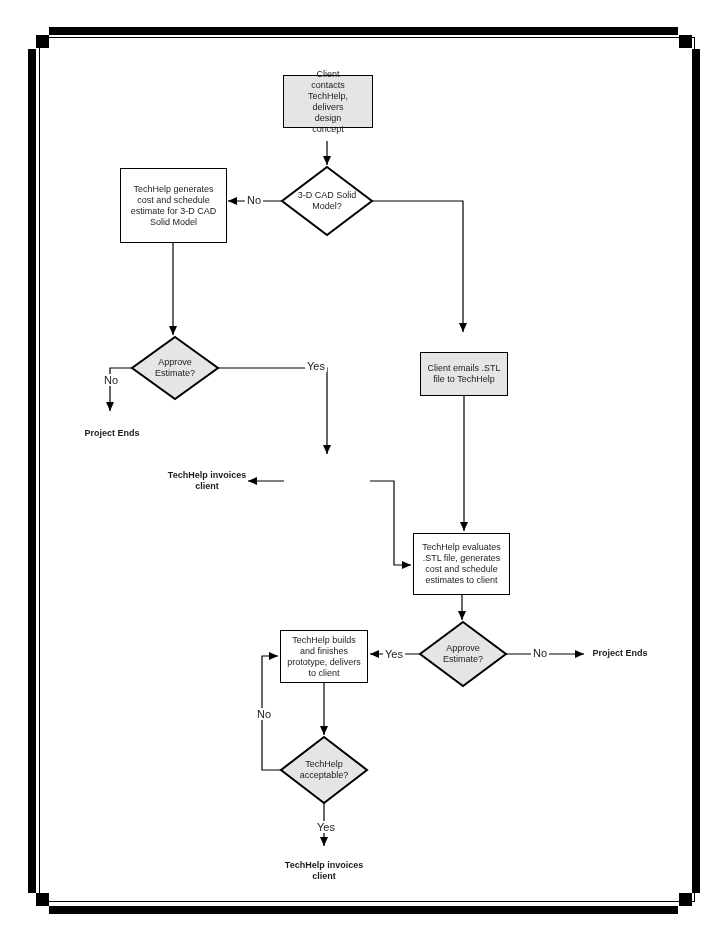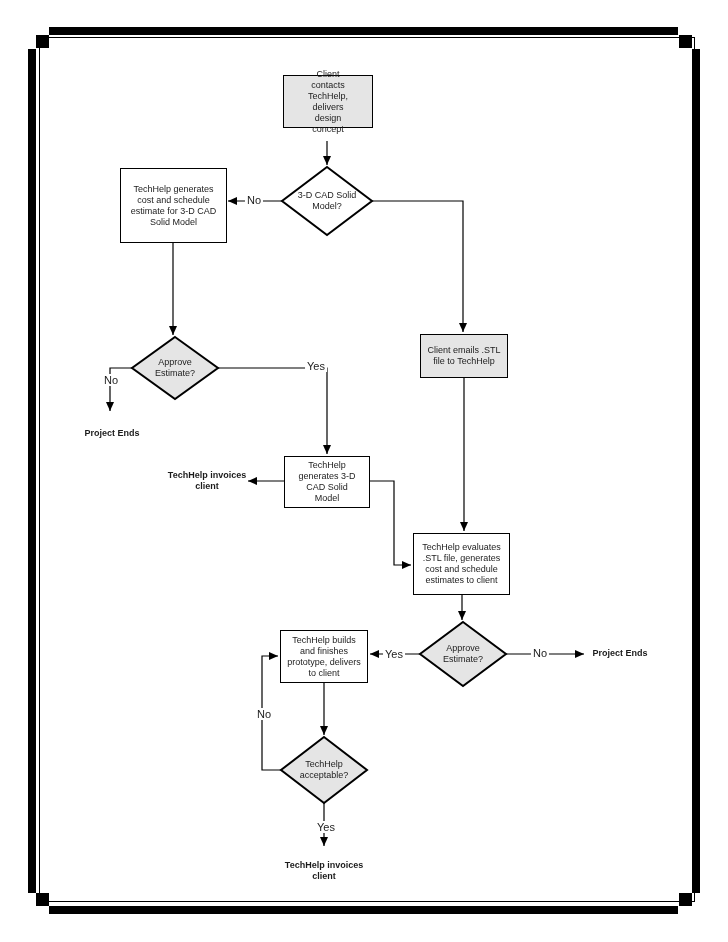--- a/index.html
+++ b/index.html
@@ -69,22 +69,21 @@
     <path d="M324,803 L324,846" marker-end="url(#arrow)"></path>
 
     <polygon points="327,167 372,201 327,235 282,201" style="fill:#ffffff;"></polygon>
     <polygon points="175,337 218,368 175,399 132,368" style="fill:var(--shaded);"></polygon>
     <polygon points="463,622 506,654 463,686 420,654" style="fill:var(--shaded);"></polygon>
     <polygon points="324,737 367,770 324,803 281,770" style="fill:var(--shaded);"></polygon>
   </svg>
 
   <div class="node box shaded" style="left:283px; top:75px;  width:90px; height:53px; padding:0 19px;">Client contacts TechHelp, delivers design concept</div>
   <div class="node box" style="left:120px; top:168px; width:107px; height:75px; padding:0 8px;">TechHelp generates cost and schedule estimate for 3-D CAD Solid Model</div>
-  <div class="node box" style="left:284px; top:456px; width:86px; height:52px; padding:0 9px;">TechHelp generates 3-D CAD Solid Model</div>
-  <div class="node box shaded" style="left:420px; top:334px; width:88px; height:44px; padding:0 4px;">Client emails .STL file to TechHelp</div>
+  <div class="node box shaded" style="left:420px; top:352px; width:88px; height:44px; padding:0 4px;">Client emails .STL file to TechHelp</div>
   <div class="node box" style="left:413px; top:533px; width:97px; height:62px; padding:0 4px;">TechHelp evaluates .STL file, generates cost and schedule estimates to client</div>
   <div class="node box" style="left:280px; top:630px; width:88px; height:53px; padding:0 4px;">TechHelp builds and finishes prototype, delivers to client</div>
 
   <div class="node dtext" style="left:295px; top:181px; width:64px; height:40px;">3-D CAD Solid Model?</div>
   <div class="node dtext" style="left:150px; top:348px; width:50px; height:40px;">Approve Estimate?</div>
   <div class="node dtext" style="left:438px; top:634px; width:50px; height:40px;">Approve Estimate?</div>
   <div class="node dtext" style="left:294px; top:750px; width:60px; height:40px;">TechHelp acceptable?</div>
 
   <div class="freetext" style="left:112px; top:433px;">Project Ends</div>
   <div class="freetext" style="left:207px; top:481px; width:86px;">TechHelp invoices client</div>

